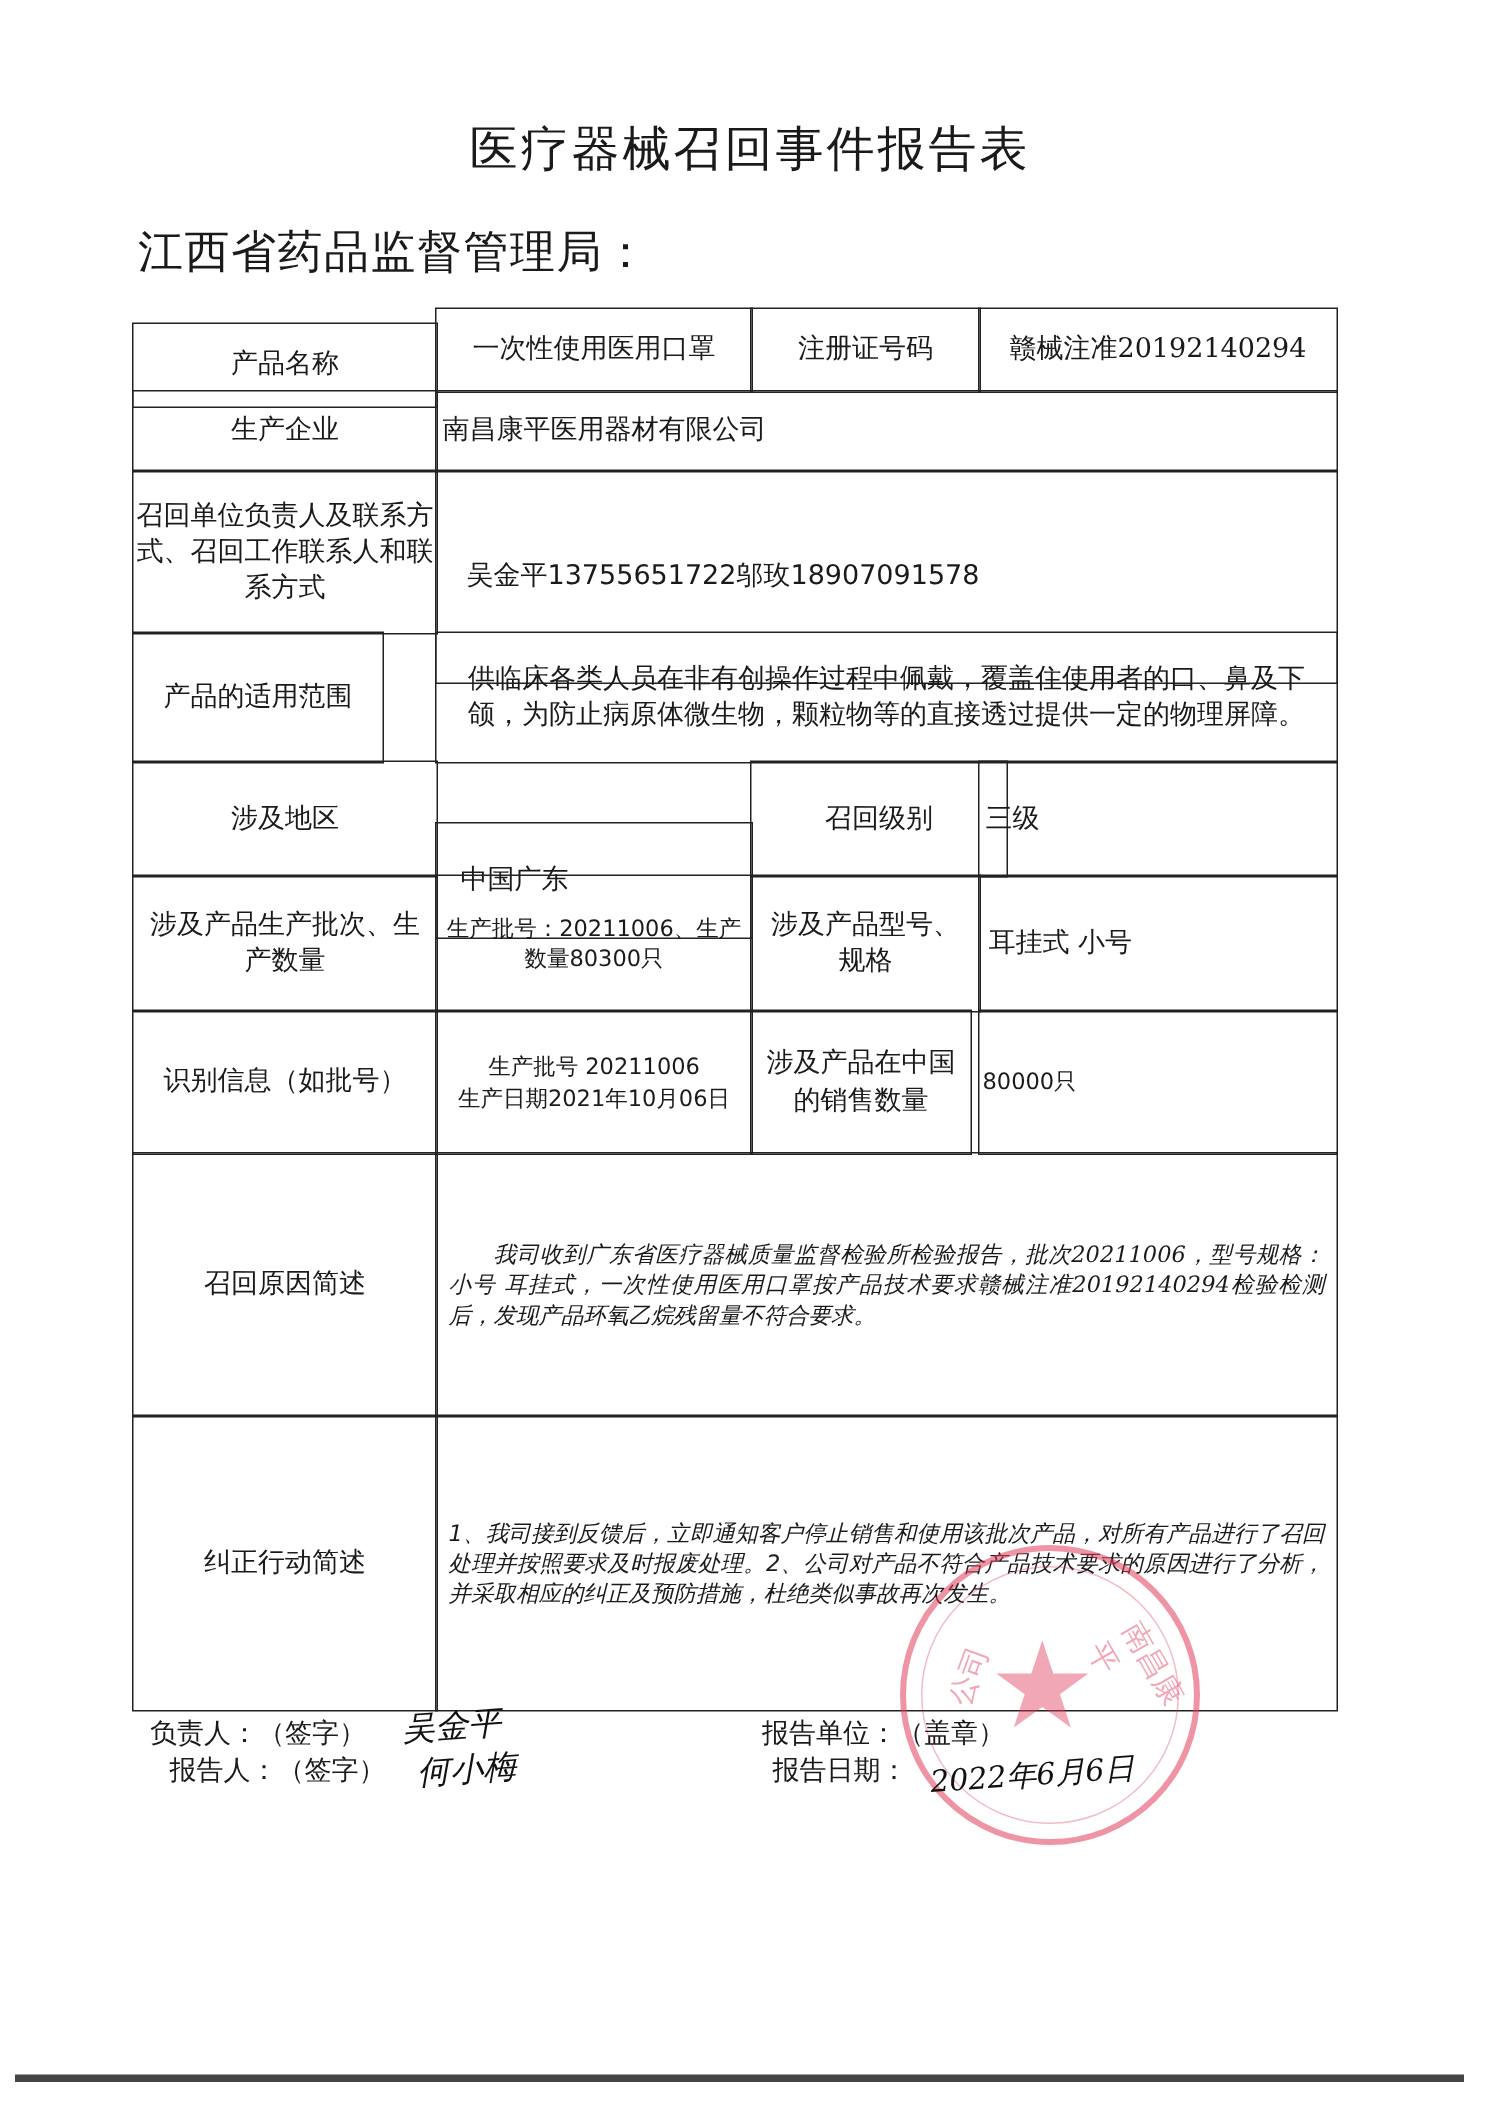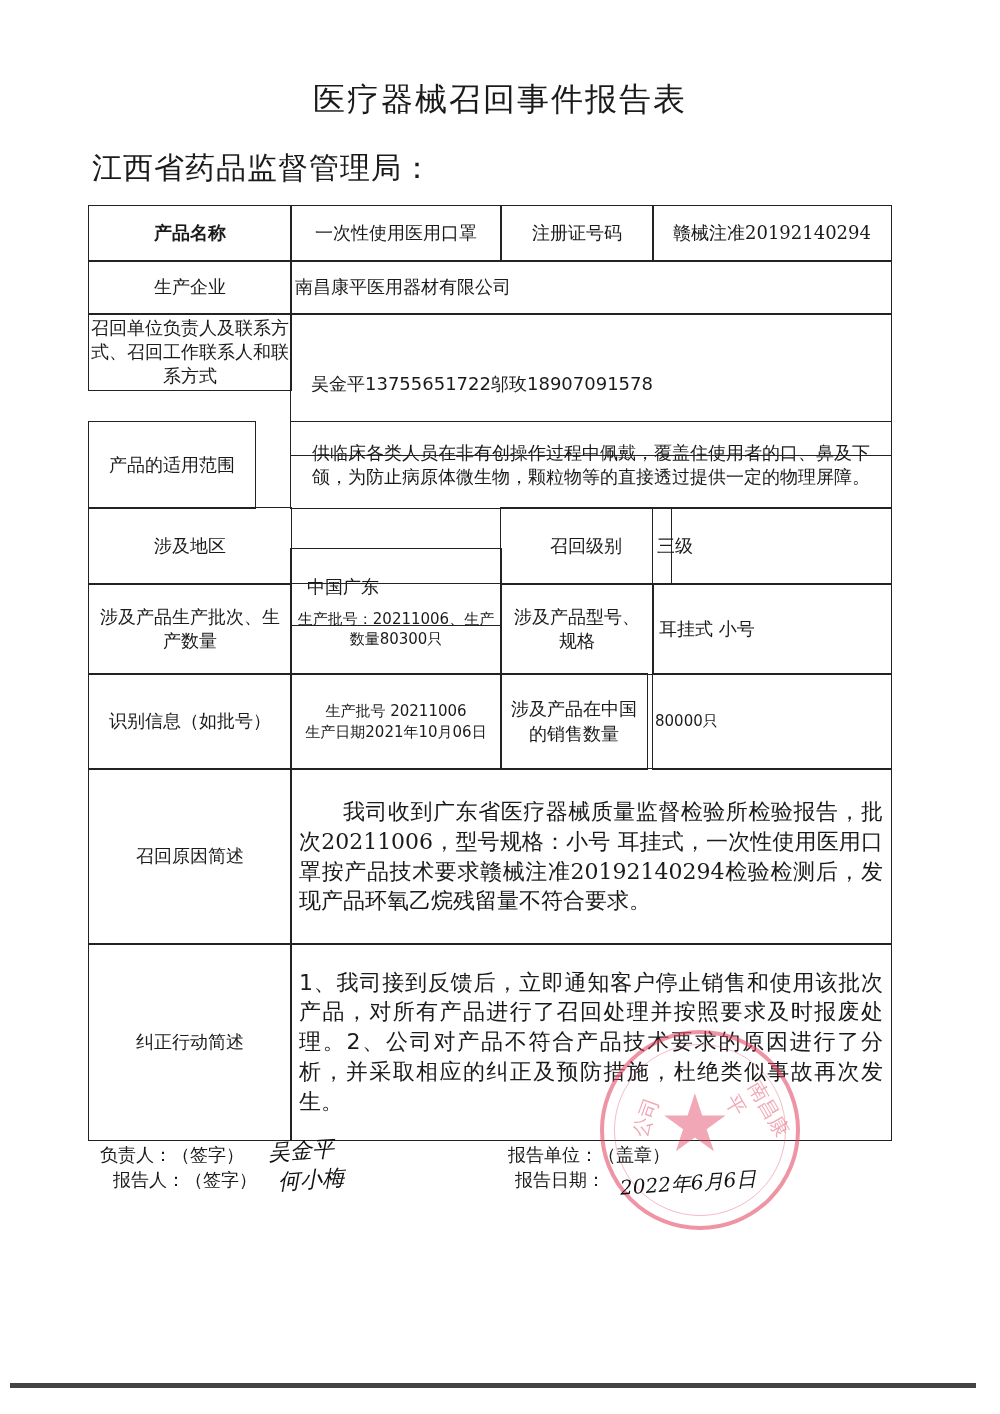--- a/index.html
+++ b/index.html
@@ -7,45 +7,45 @@
          font-family:"DejaVu Serif", "Liberation Serif", serif; color:#1a1a1a; }
   .title { position:absolute; left:0; width:1000px; top:78px; text-align:center;
            font-size:32px; letter-spacing:2px; font-family:"DejaVu Sans", sans-serif; font-weight:300; }
   .addressee { position:absolute; left:92px; top:148px; font-size:30px;
                font-family:"DejaVu Sans", sans-serif; font-weight:300; letter-spacing:1px; }
   .cell { position:absolute; box-sizing:border-box; border:1.5px solid #222;
           display:flex; align-items:center; font-size:18px; line-height:1.35; }
   .lbl { justify-content:center; text-align:center; font-family:"DejaVu Sans", sans-serif; }
   .val { justify-content:flex-start; padding-left:8px; font-family:"DejaVu Sans", sans-serif; }
   .small { font-size:15px; }
-  .para { display:block; padding:0 8px; font-family:"DejaVu Serif", serif; font-size:22px; line-height:1.35; text-align:justify; }
+  .para { display:block; padding:0 8px; font-family:"DejaVu Serif", serif; font-size:15px; line-height:1.35; text-align:justify;font-style:italic; }
   .sig { position:absolute; font-size:18px; font-family:"DejaVu Sans", sans-serif; }
   .hand { position:absolute; font-family:"DejaVu Serif", serif; font-style:italic; font-size:22px; color:#111; transform:rotate(-4deg); }
   .seal { position:absolute; left:600px; top:1030px; width:200px; height:200px; border-radius:50%;
           border:4px solid rgba(225,60,90,0.55); box-sizing:border-box; pointer-events:none; }
   .seal-inner { position:absolute; inset:10px; border-radius:50%; border:1.5px solid rgba(225,60,90,0.35); }
   .seal-star { position:absolute; left:55px; top:50px; font-size:80px; color:rgba(225,60,90,0.45); line-height:1; }
   .seal-text { position:absolute; font-size:20px; color:rgba(225,60,90,0.45); font-family:"DejaVu Sans", sans-serif; }
   .bottom-rule { position:absolute; left:10px; top:1383px; width:966px; height:5px; background:#444; }
 </style>
 </head>
 <body>
 
 <div class="title">医疗器械召回事件报告表</div>
 <div class="addressee">江西省药品监督管理局：</div>
 
-<div class="cell lbl" style="left:88px;top:205px;width:204px;height:57px;font-weight:bold;">产品名称</div>
+<div class="cell lbl" style="left:88px;top:215px;width:204px;height:57px;">产品名称</div>
 <div class="cell lbl" style="left:290px;top:205px;width:212px;height:57px;">一次性使用医用口罩</div>
 <div class="cell lbl" style="left:500px;top:205px;width:154px;height:57px;">注册证号码</div>
 <div class="cell lbl" style="left:652px;top:205px;width:240px;height:57px;font-family:'DejaVu Serif',serif;">赣械注准20192140294</div>
 
 <div class="cell lbl" style="left:88px;top:260px;width:204px;height:55px;">生产企业</div>
 <div class="cell val" style="left:290px;top:260px;width:602px;height:55px;padding-left:4px;">南昌康平医用器材有限公司</div>
 
-<div class="cell lbl" style="left:88px;top:313px;width:204px;height:78px;padding:0 0;">召回单位负责人及联系方式、召回工作联系人和联系方式</div>
+<div class="cell lbl" style="left:88px;top:313px;width:204px;height:110px;padding:0 0;">召回单位负责人及联系方式、召回工作联系人和联系方式</div>
 <div class="cell val" style="left:290px;top:313px;width:602px;height:143px;padding-left:20px;">吴金平13755651722邬玫18907091578</div>
 
 <div class="cell lbl" style="left:88px;top:421px;width:168px;height:88px;">产品的适用范围</div>
 <div class="cell lbl" style="left:290px;top:421px;width:602px;height:88px;padding:0 6px;">供临床各类人员在非有创操作过程中佩戴，覆盖住使用者的口、鼻及下颌，为防止病原体微生物，颗粒物等的直接透过提供一定的物理屏障。</div>
 
 <div class="cell lbl" style="left:88px;top:507px;width:204px;height:78px;">涉及地区</div>
 <div class="cell val" style="left:290px;top:507px;width:212px;height:78px;padding-left:16px;margin-top:41px;">中国广东</div>
 <div class="cell lbl" style="left:500px;top:507px;width:172px;height:78px;">召回级别</div>
 <div class="cell val" style="left:652px;top:507px;width:240px;height:78px;padding-left:4px;">三级</div>
 

